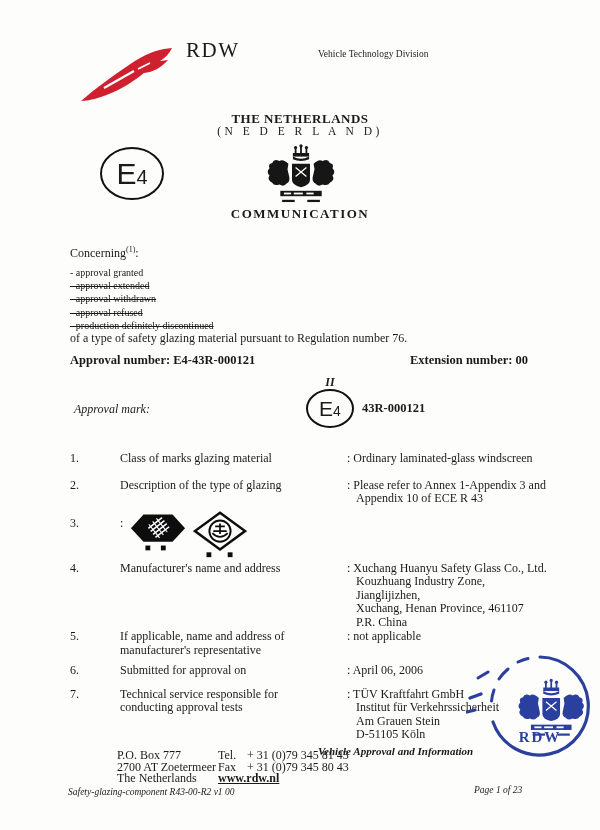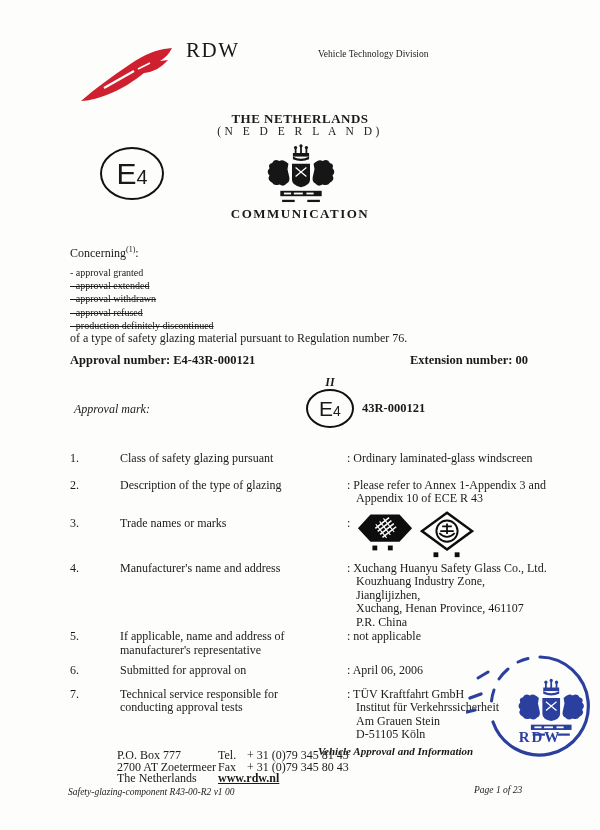--- a/index.html
+++ b/index.html
@@ -131,33 +131,32 @@
   <div class="abs e-badge small" style="left:306px;top:389px;width:48px;height:39px">
     <span class="e-letter">E</span>
     <span class="e-digit">4</span>
   </div>
   <div class="abs" style="left:362px;top:401px;font-weight:bold;font-size:12.5px">43R-000121</div>
 
   <div class="items">
 
     <div class="row r1">
       <span class="no">1.</span>
-      <span class="lbl">Class of safety glazing pursuant</span>
+      <span class="lbl">Class of marks glazing material</span>
       <span class="val">: Ordinary laminated-glass windscreen</span>
     </div>
 
     <div class="row r2">
       <span class="no">2.</span>
       <span class="lbl">Description of the type of glazing</span>
       <span class="val">: Please refer to Annex 1-Appendix 3 and<br>Appendix 10 of ECE R 43</span>
     </div>
 
     <div class="row r3">
       <span class="no">3.</span>
-      <span class="lbl">Trade names or marks</span>
       <span class="marks-cell">
         <span style="padding-top:7px">:</span>
         <svg width="58" height="44" viewBox="0 0 60 40">
           <polygon points="15,2 45,2 58,16 45,30 15,30 2,16" fill="#0d0d0d"></polygon>
           <g transform="rotate(-38 30 16)">
             <path d="M22,10 H40 M22,14 H40 M22,18 H40 M22,22 H40" stroke="#fff" stroke-width="1.6"></path>
             <path d="M25,7 V25 M30,7 V25 M35,7 V25" stroke="#fff" stroke-width="1.2"></path>
           </g>
           <rect x="17" y="34" width="5" height="5" fill="#0d0d0d"></rect>
           <rect x="33" y="34" width="5" height="5" fill="#0d0d0d"></rect>

